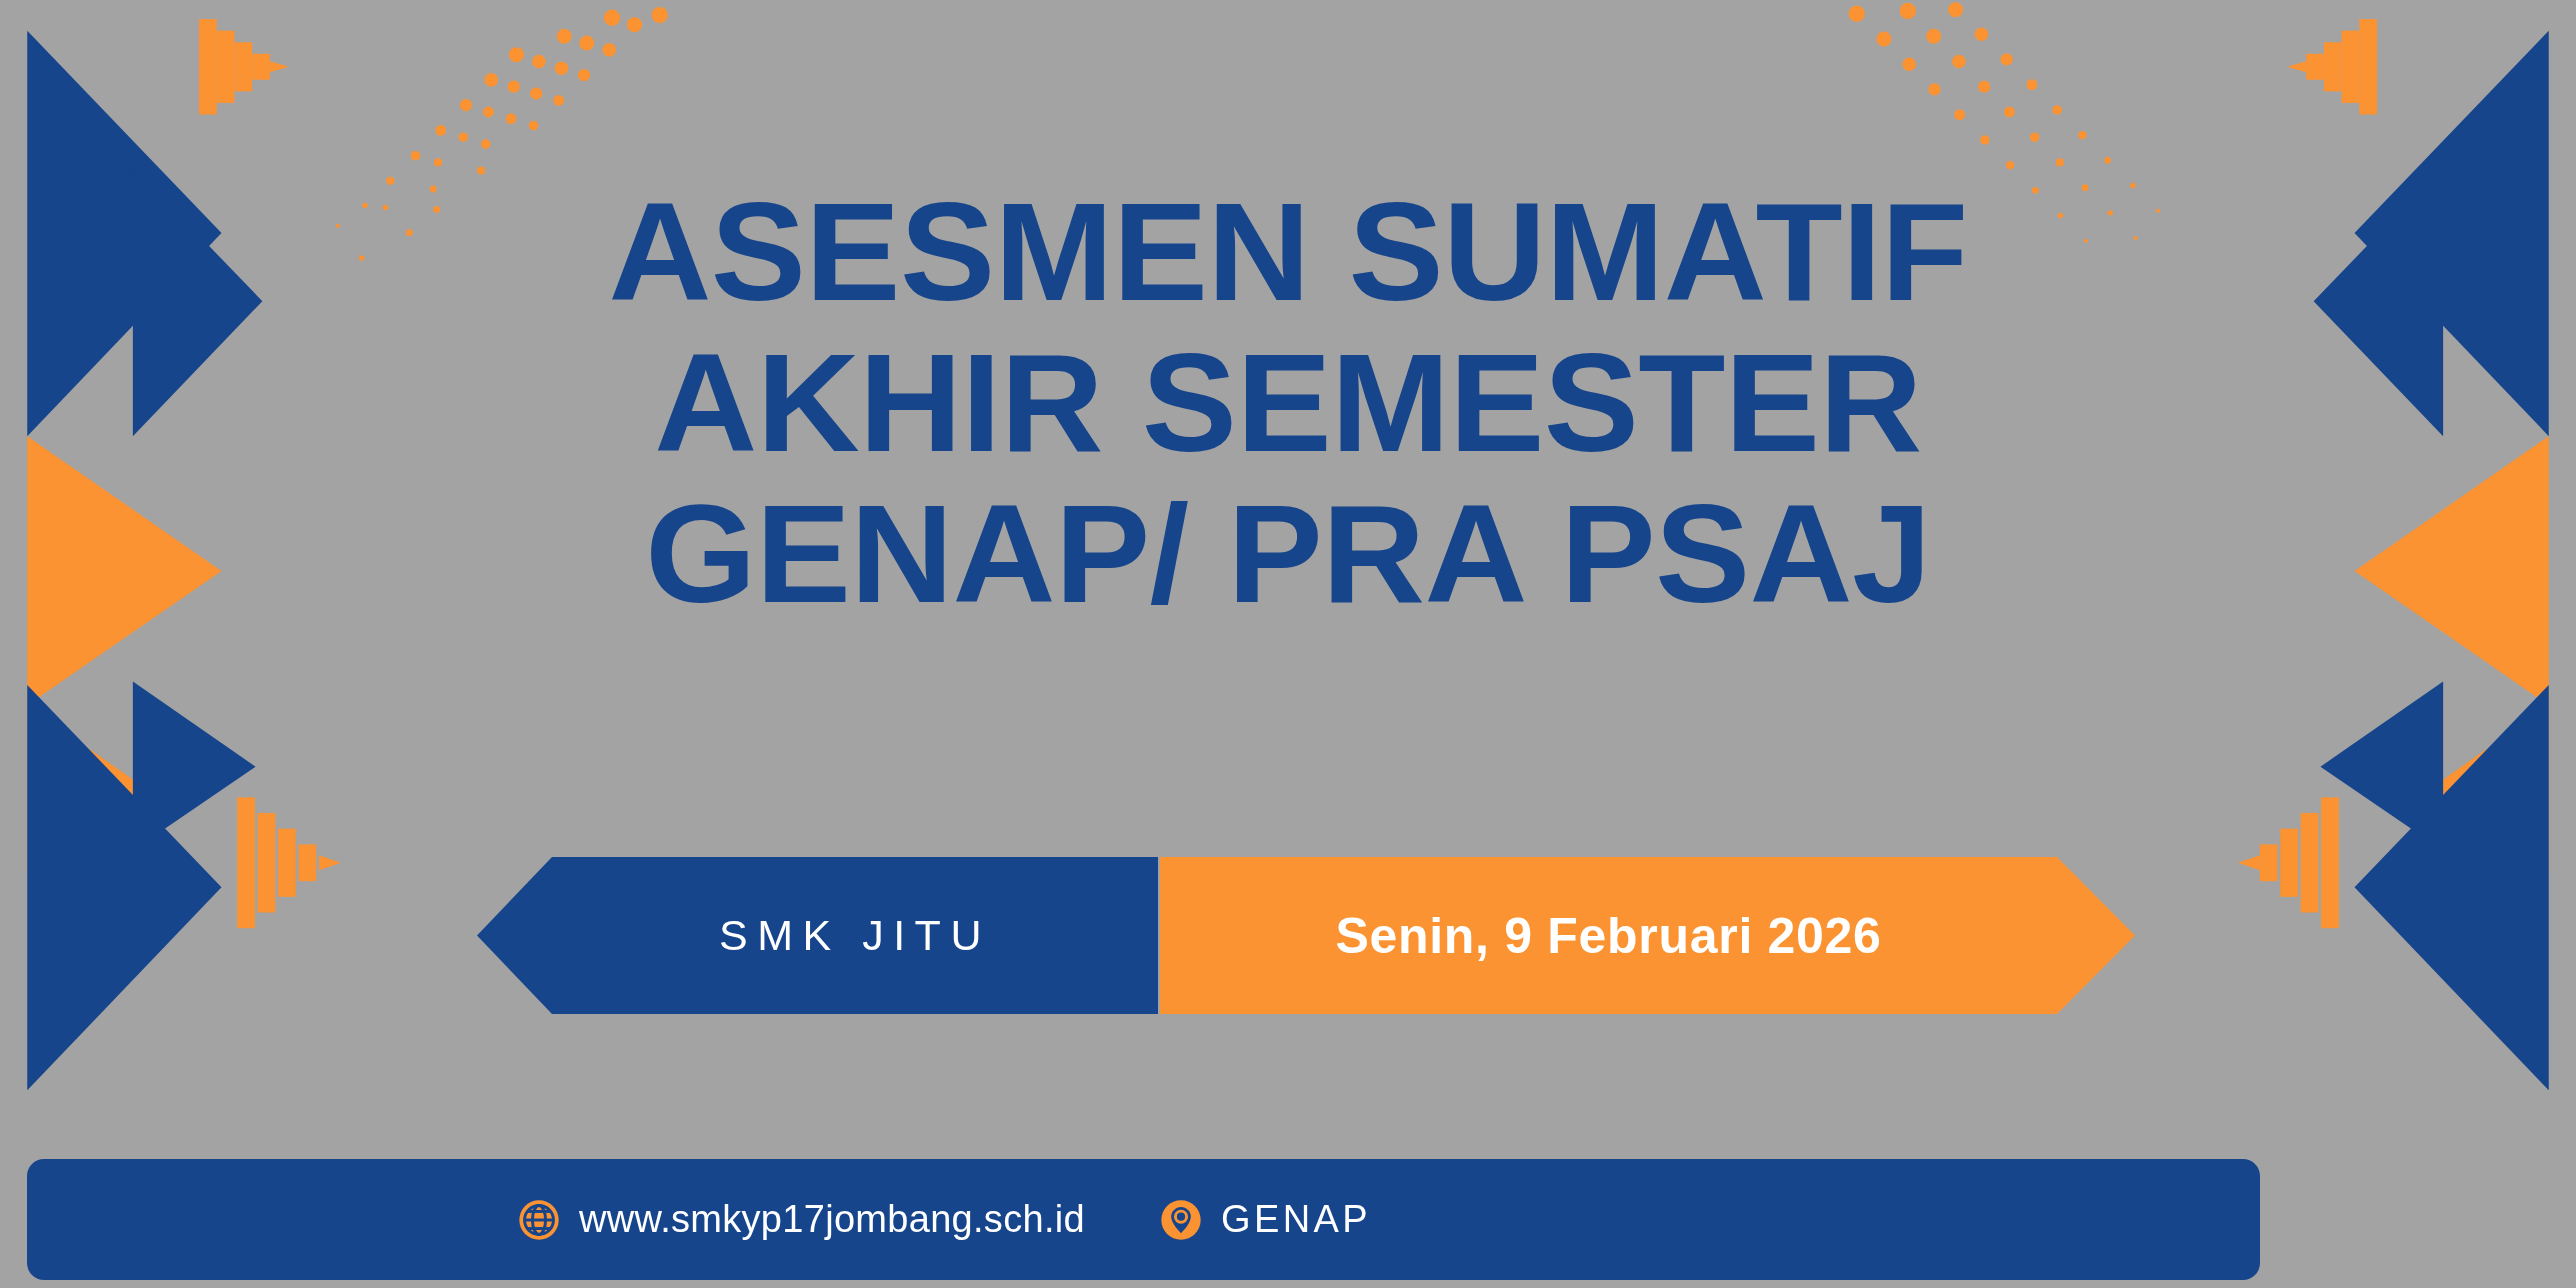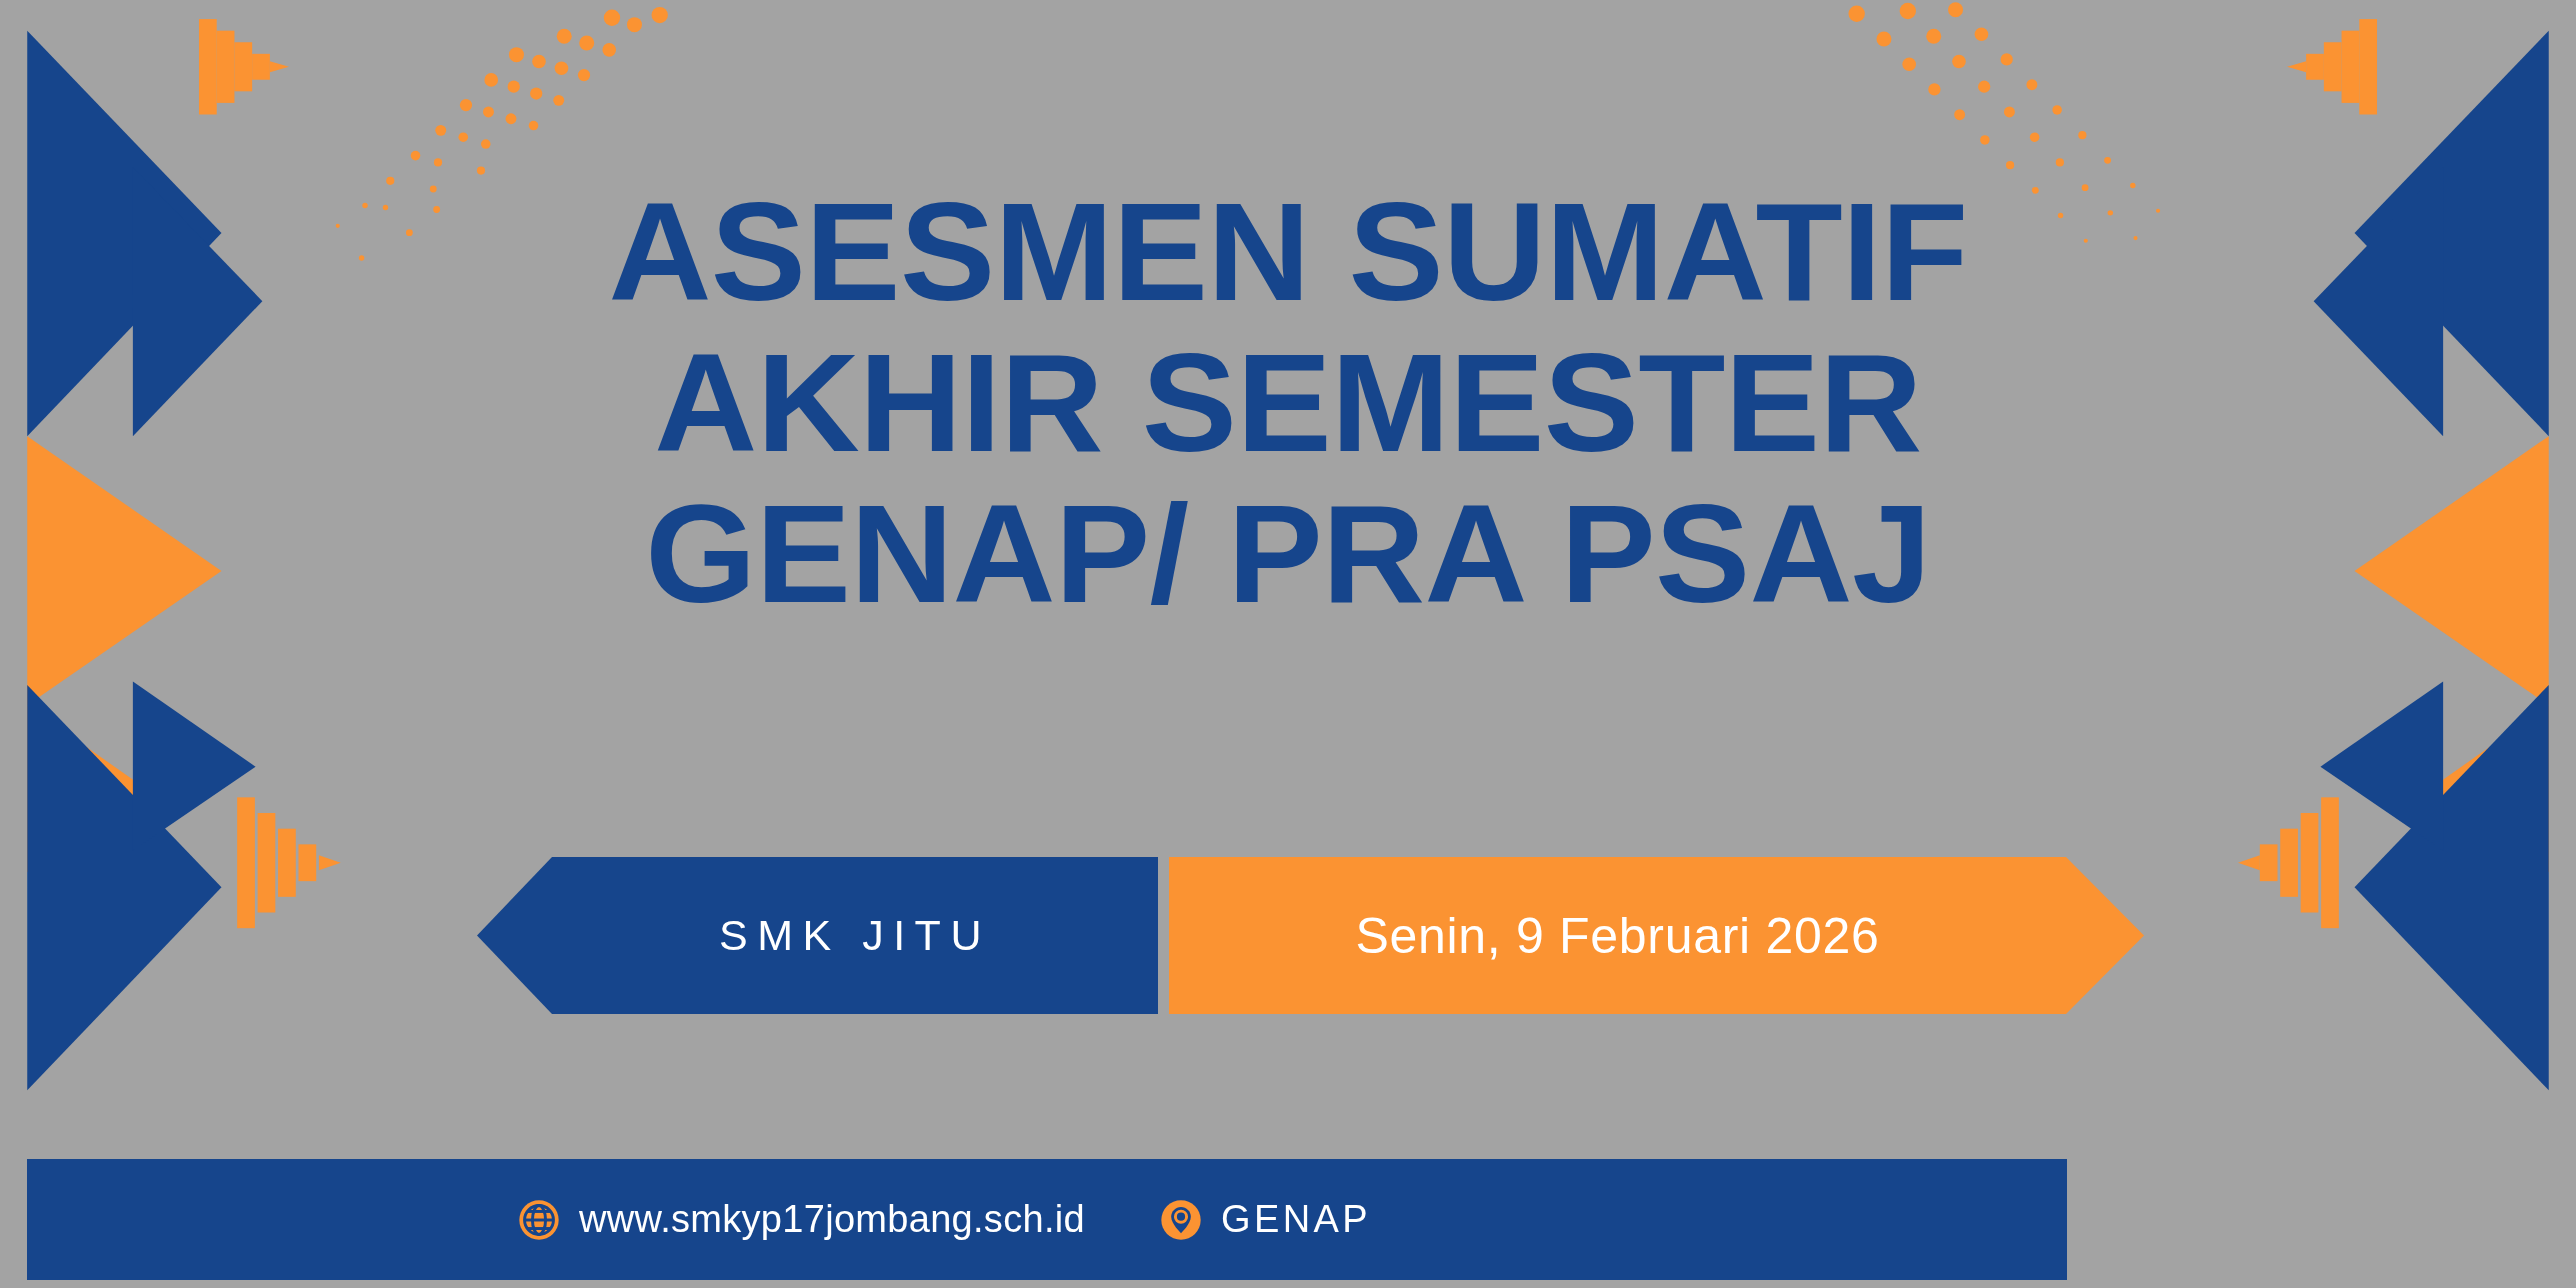--- a/index.html
+++ b/index.html
@@ -82,40 +82,41 @@
     width: 681px;
     background: #16458C;
     clip-path: polygon(75px 0, 100% 0, 100% 100%, 75px 100%, 0 50%);
     padding-left: 75px;
     font-size: 43px;
     font-weight: 400;
     letter-spacing: 9.5px;
   }
   #ribbon-date {
     width: 975px;
-    margin-left: 11px;
+    margin-left: 2px;
     background: #FB9332;
     clip-path: polygon(0 0, calc(100% - 78px) 0, 100% 50%, calc(100% - 78px) 100%, 0 100%);
     padding-right: 78px;
     font-size: 50px;
-    font-weight: 400;
+    font-weight: 700;
     letter-spacing: 0.7px;
   }
 
   
   #footer-bar {
     position: absolute;
     left: 27px;
     top: 1159px;
-    width: 2040px;
+    width: 2233px;
     height: 121px;
     background: #16458C;
     display: flex;
     align-items: center;
     color: #ffffff;
+    border-radius: 17px;
   }
   .footer-item {
     display: flex;
     align-items: center;
     white-space: nowrap;
   }
   #footer-website { margin-left: 491px; }
   #footer-location { margin-left: 75px; }
   .footer-icon {
     flex: 0 0 auto;

